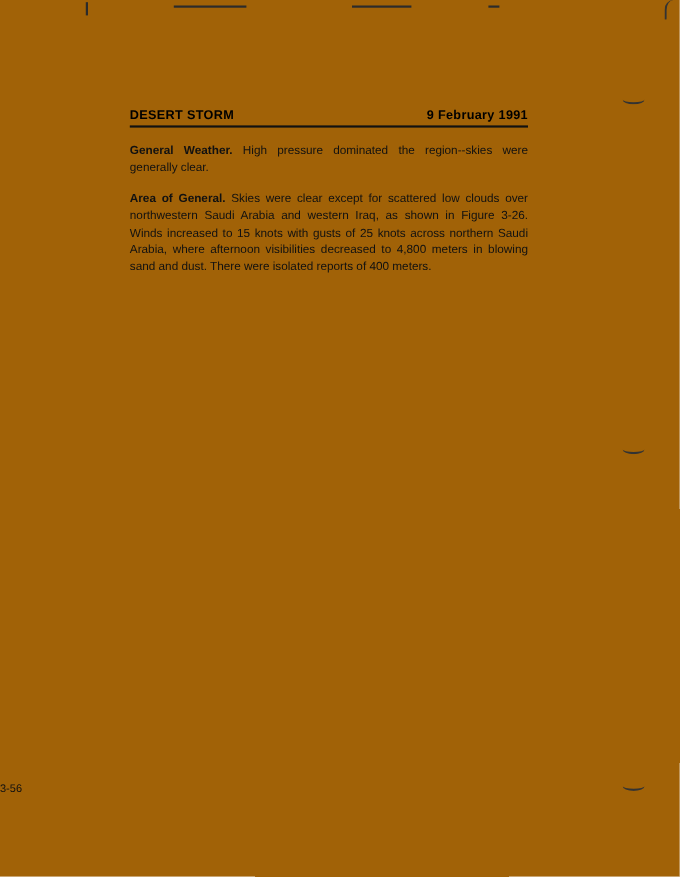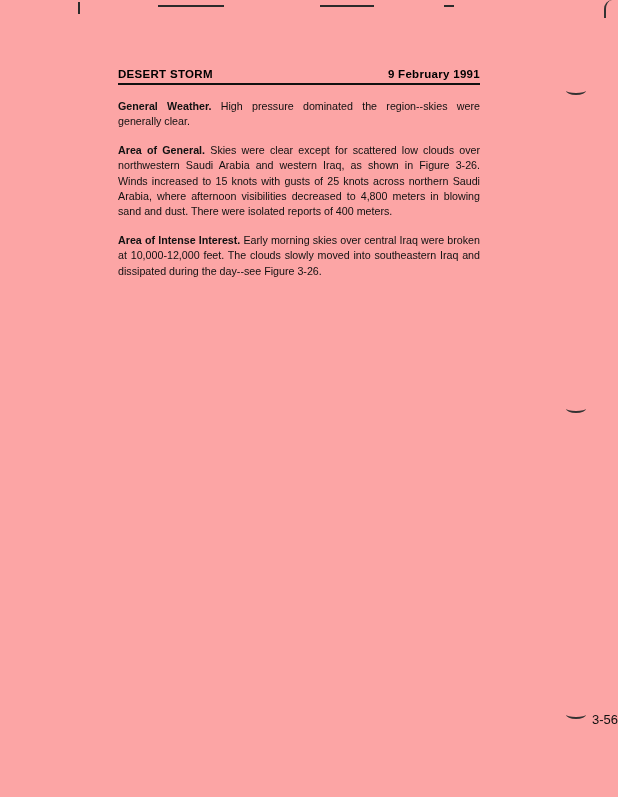--- a/index.html
+++ b/index.html
@@ -7,21 +7,21 @@
     padding: 0;
     background: #ffffff;
   }
   body {
     font-family: "Liberation Sans", sans-serif;
   }
   .page {
     position: relative;
     width: 618px;
     height: 797px;
-    background: #fca5a5;
+    background: #a16207;
     overflow: hidden;
   }
   
   .scan-mark {
     position: absolute;
     background: #2b2b2b;
   }
   .scan-mark.m1 { left: 78px;  top: 2px;  width: 2px;  height: 12px; }
   .scan-mark.m2 { left: 158px; top: 5px;  width: 66px; height: 2px; }
   .scan-mark.m3 { left: 320px; top: 5px;  width: 54px; height: 2px; }
@@ -64,20 +64,21 @@
     letter-spacing: 0.3px;
     padding-bottom: 3px;
     border-bottom: 2px solid #111;
     margin-bottom: 14px;
   }
   .header .title {
     font-weight: bold;
   }
   .header .date {
     font-weight: bold;
+    margin-top: 31px;
   }
 
   p.para {
     font-size: 10.7px;
     line-height: 15.4px;
     color: #111;
     margin: 0 0 13px 0;
     text-align: justify;
     text-justify: inter-word;
   }
@@ -90,22 +91,22 @@
   .sup {
     font-size: 7.5px;
     vertical-align: super;
   }
 
   .page-number {
     position: absolute;
     left: 0;
     right: 0;
     top: 712px;
-    text-align: right;
-    font-size: 13px;
+    text-align: left;
+    font-size: 10px;
     color: #111;
   }
 </style>
 </head>
 <body>
 
 <div class="page">
 
   <div class="scan-mark m1"></div>
   <div class="scan-mark m2"></div>
@@ -120,21 +121,20 @@
 
     <div class="header">
       <span class="title">DESERT STORM</span>
       <span class="date">9 February 1991</span>
     </div>
 
     <p class="para"><b>General Weather.</b><span>  High pressure dominated the region--skies were generally clear.</span></p>
 
     <p class="para"><b>Area of General.</b><span>  Skies were clear except for scattered low clouds over northwestern Saudi Arabia and western Iraq, as shown in Figure 3-26.  Winds increased to 15 knots with gusts of 25 knots across northern Saudi Arabia, where afternoon visibilities decreased to 4,800 meters in blowing sand and dust. There were isolated reports of 400 meters.</span></p>
 
-    <p class="para"><b>Area of Intense Interest.</b><span>  Early morning skies over central Iraq were broken at 10,000-12,000 feet.  The clouds slowly moved into southeastern Iraq and dissipated during the day--see Figure 3-26.</span></p>
 
 
 
 
   </div>
 
   <div class="page-number">3-56</div>
 
 </div>
 

